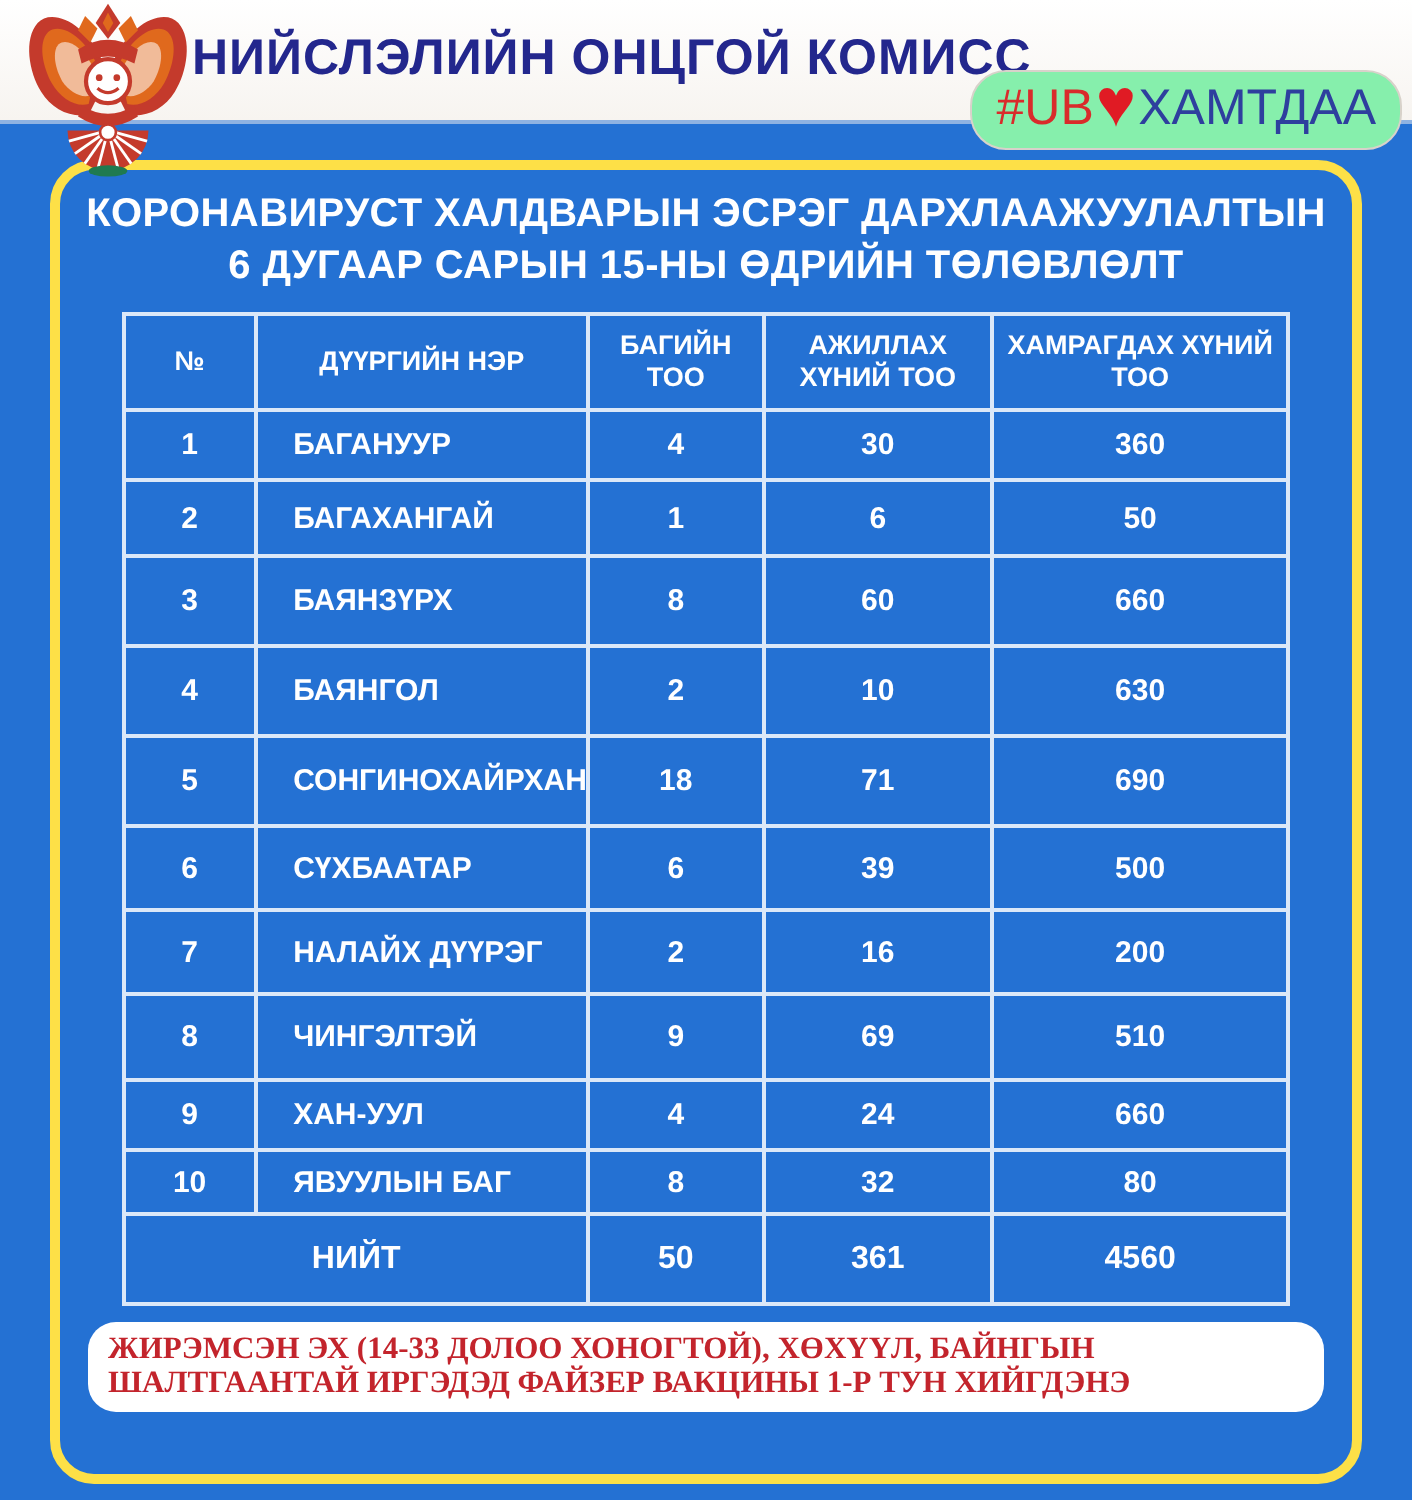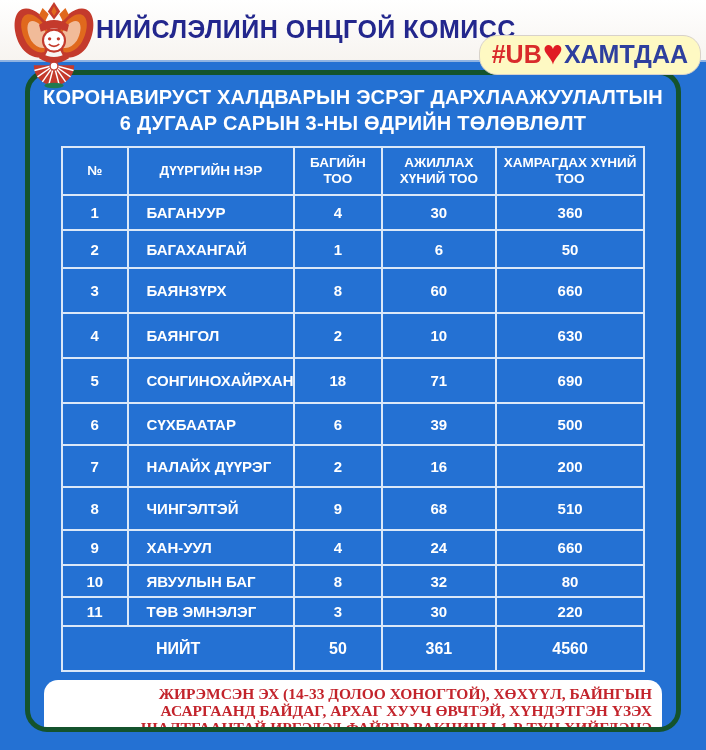--- a/index.html
+++ b/index.html
@@ -38,48 +38,48 @@
     width: 88px;
     height: 88px;
     z-index: 5;
   }
   
   .hashtag-badge {
     position: absolute;
     top: 35px;
     right: 5px;
     z-index: 6;
-    background: #fef9c3;
+    background: #86efac;
     border: 1px solid #d8d2ca;
     border-radius: 18px;
     padding: 1px 12px 3px 12px;
     display: flex;
     align-items: center;
     font-size: 25px;
-    font-weight: bold;
+    font-weight: normal;
     line-height: 34px;
     justify-content: center;
   }
   .hashtag-prefix { color: #d92b2b; }
   .hashtag-suffix { color: #2e3f9e; }
   .heart {
     color: #e01b24;
     font-size: 34px;
     line-height: 30px;
     margin: 0 1px;
     transform: translateY(-2px);
   }
   
   .panel {
     position: absolute;
     left: 25px;
-    top: 70px;
+    top: 80px;
     width: 656px;
     height: 662px;
-    border: 5px solid #14532d;
+    border: 5px solid #fde047;
     border-radius: 22px;
     overflow: hidden;
   }
   .panel-title {
     margin-top: 9px;
     text-align: center;
     color: #ffffff;
     font-weight: bold;
     font-size: 20px;
     line-height: 26px;
@@ -124,21 +124,21 @@
   .district-table tbody tr:nth-child(11) { height: 29px; }
   .district-table tfoot tr { height: 45px; }
   .district-table tfoot td { font-size: 16px; margin-top: 24px; }
   
   .footnote-box {
     width: 618px;
     margin: 8px auto 0 auto;
     background: #ffffff;
     border-radius: 14px;
     padding: 5px 10px 6px 10px;
-    text-align: right;
+    text-align: left;
   }
   .footnote-line {
     color: #c3242c;
     font-family: "Liberation Serif", serif;
     font-weight: bold;
     font-size: 15.5px;
     line-height: 17px;
     white-space: nowrap;
   }
 </style>
@@ -192,21 +192,21 @@
   <div class="hashtag-badge">
     <span class="hashtag-prefix">#UB</span>
     <span class="heart">♥</span>
     <span class="hashtag-suffix">ХАМТДАА</span>
   </div>
 
   <div class="panel">
 
     <div class="panel-title">
       <div>КОРОНАВИРУСТ ХАЛДВАРЫН ЭСРЭГ ДАРХЛААЖУУЛАЛТЫН</div>
-      <div>6 ДУГААР САРЫН 3-НЫ ӨДРИЙН ТӨЛӨВЛӨЛТ</div>
+      <div>6 ДУГААР САРЫН 15-НЫ ӨДРИЙН ТӨЛӨВЛӨЛТ</div>
     </div>
 
     <table class="district-table">
       <thead>
         <tr id="header-row">
             <th style="width: 63px;">№</th>
             <th style="width: 160px;">ДҮҮРГИЙН НЭР</th>
             <th style="width: 84px;">БАГИЙН ТОО</th>
             <th style="width: 110px;">АЖИЛЛАХ ХҮНИЙ ТОО</th>
             <th style="width: 142px;">ХАМРАГДАХ ХҮНИЙ ТОО</th>
@@ -259,55 +259,47 @@
             <td>7</td>
             <td class="name-cell">НАЛАЙХ ДҮҮРЭГ</td>
             <td>2</td>
             <td>16</td>
             <td>200</td>
           </tr>
           <tr>
             <td>8</td>
             <td class="name-cell">ЧИНГЭЛТЭЙ</td>
             <td>9</td>
-            <td>68</td>
+            <td>69</td>
             <td>510</td>
           </tr>
           <tr>
             <td>9</td>
             <td class="name-cell">ХАН-УУЛ</td>
             <td>4</td>
             <td>24</td>
             <td>660</td>
           </tr>
           <tr>
             <td>10</td>
             <td class="name-cell">ЯВУУЛЫН БАГ</td>
             <td>8</td>
             <td>32</td>
             <td>80</td>
-          </tr>
-          <tr>
-            <td>11</td>
-            <td class="name-cell">ТӨВ ЭМНЭЛЭГ</td>
-            <td>3</td>
-            <td>30</td>
-            <td>220</td>
           </tr>
         </tbody>
       <tfoot>
         <tr id="total-row">
             <td colspan="2">НИЙТ</td>
             <td>50</td>
             <td>361</td>
             <td>4560</td>
           </tr>
       </tfoot>
     </table>
 
     <div class="footnote-box">
       <div class="footnote-line">ЖИРЭМСЭН ЭХ (14-33 ДОЛОО ХОНОГТОЙ), ХӨХҮҮЛ, БАЙНГЫН</div>
-      <div class="footnote-line">АСАРГААНД БАЙДАГ, АРХАГ ХУУЧ ӨВЧТЭЙ, ХҮНДЭТГЭН ҮЗЭХ</div>
       <div class="footnote-line">ШАЛТГААНТАЙ ИРГЭДЭД ФАЙЗЕР ВАКЦИНЫ 1-Р ТУН ХИЙГДЭНЭ</div>
     </div>
 
   </div>
 </div>
 
 </body></html>

